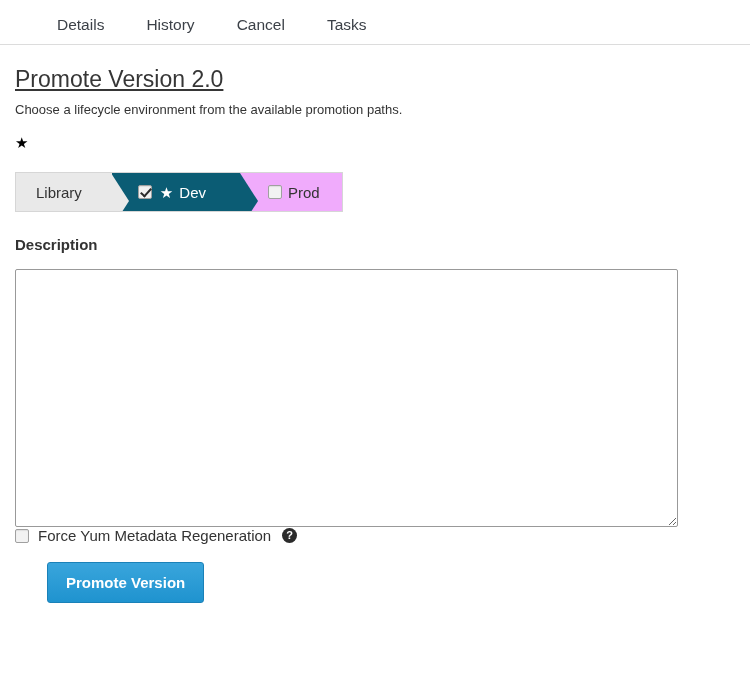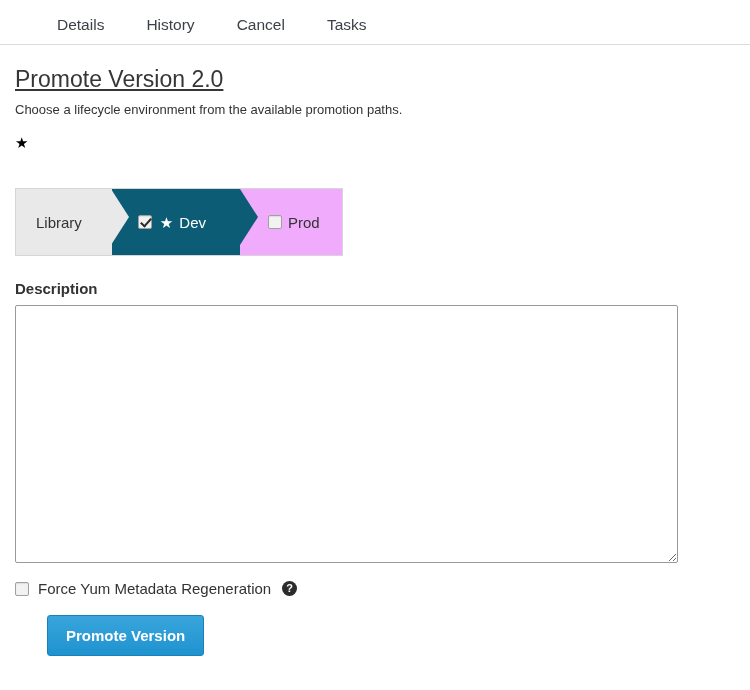--- a/index.html
+++ b/index.html
@@ -54,24 +54,24 @@
     line-height: 22px;
     margin: 14px 0 0 0;
     display: flex;
     align-items: center;
     gap: 5px;
   }
   .star-glyph { font-size: 15px; color: #000; line-height: 1; }
 
   
   .path-wrap {
-    margin-top: 38px;
+    margin-top: 22px;
     display: inline-flex;
     border: 1px solid #d6d6d6;
-    height: 68px;
+    height: 40px;
     background: #fff;
     overflow: hidden;
   }
   .seg {
     position: relative;
     display: flex;
     align-items: center;
     height: 100%;
     font-size: 15px;
     white-space: nowrap;
@@ -143,42 +143,41 @@
     border-width: 0 2.5px 2.5px 0;
     transform: rotate(42deg);
   }
 
   
   .desc-label {
     font-size: 15px;
     font-weight: bold;
     color: #333333;
     margin-top: 24px;
-    margin-bottom: 8px;
+    margin-bottom: 16px;
   }
   .desc-area {
     display: block;
     width: 663px;
     height: 258px;
     border: 1px solid #999999;
     border-radius: 2px;
     background: #ffffff;
     font-family: "Liberation Sans", sans-serif;
     font-size: 14px;
     color: #333;
     padding: 6px 8px;
     resize: both;
     outline: none;
   }
 
   
   .yum-row {
     display: flex;
     align-items: center;
-    margin-top: 17px;
     gap: 9px;
     font-size: 15px;
     color: #333333;
   }
   .yum-label { cursor: pointer; }
   .help-icon {
     display: inline-flex;
     align-items: center;
     justify-content: center;
     width: 15px; height: 15px;

